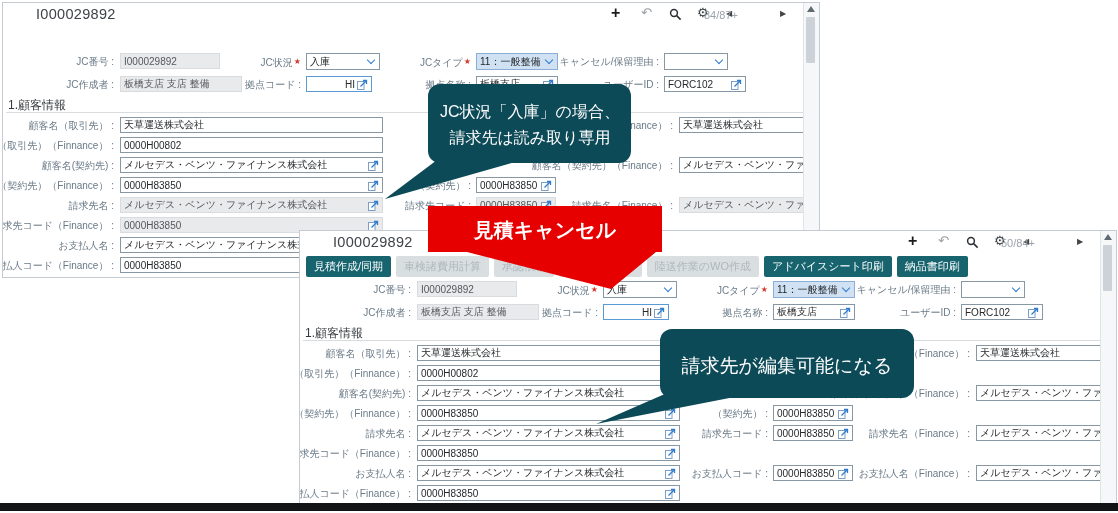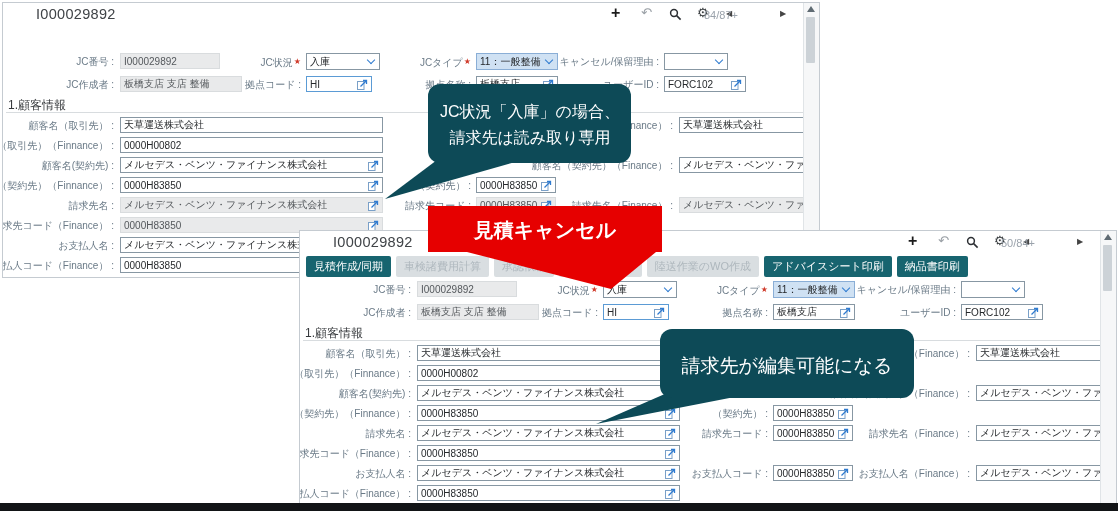--- a/index.html
+++ b/index.html
@@ -19,21 +19,21 @@
   .ic-next{left:777px;top:7px;font-size:8px;color:#444}
   .tbar{position:absolute;left:6px;top:25px;white-space:nowrap}
   .btn{display:inline-block;margin-right:5px;padding:4px 8px;background:#17646f;color:#fff;border:none;
        border-radius:2px;font-size:11px;font-family:inherit;line-height:1.15;cursor:pointer;white-space:nowrap}
   .btn.dis{background:#d9dee1;color:#aeb7bd}
   .lbl{position:absolute;font-size:10px;color:#6a7a87;white-space:nowrap;line-height:13px}
   .req{color:#d03a2a;font-size:8px;vertical-align:2px;margin-left:1px}
   .fld{position:absolute;height:16px;box-sizing:border-box;border:1px solid #8797a3;background:#fff;
        display:flex;align-items:center;padding:0 3px;font-size:10px;color:#26292c;white-space:nowrap;overflow:hidden}
   .fld .fval{flex:1;overflow:hidden}
-  .fld .fval.tr{}
+  .fld .fval.tr{text-align:right}
   .fld.ro{background:#e9eaeb;border-color:#d9dcde;color:#54585c}
   .fld.focus{border-color:#5b9bd5}
   .lkp{margin-left:2px;display:inline-flex;flex:none}
   .sel{position:absolute;height:17px;box-sizing:border-box;border:1px solid #8797a3;background:#fff;
        display:flex;align-items:center;padding:0 3px;font-size:10px;color:#26292c;white-space:nowrap;overflow:hidden}
   .sel .sval{flex:1;overflow:hidden}
   .sel.hl{background:#cfe1f3;border-color:#8aaed6}
   .chev{flex:none;width:5px;height:5px;border-right:1.7px solid #2f7bd0;border-bottom:1.7px solid #2f7bd0;
         transform:rotate(45deg);margin:0 2px 3px 4px}
   .sect{position:absolute;left:5px;font-size:12px;color:#36393c;white-space:nowrap}

